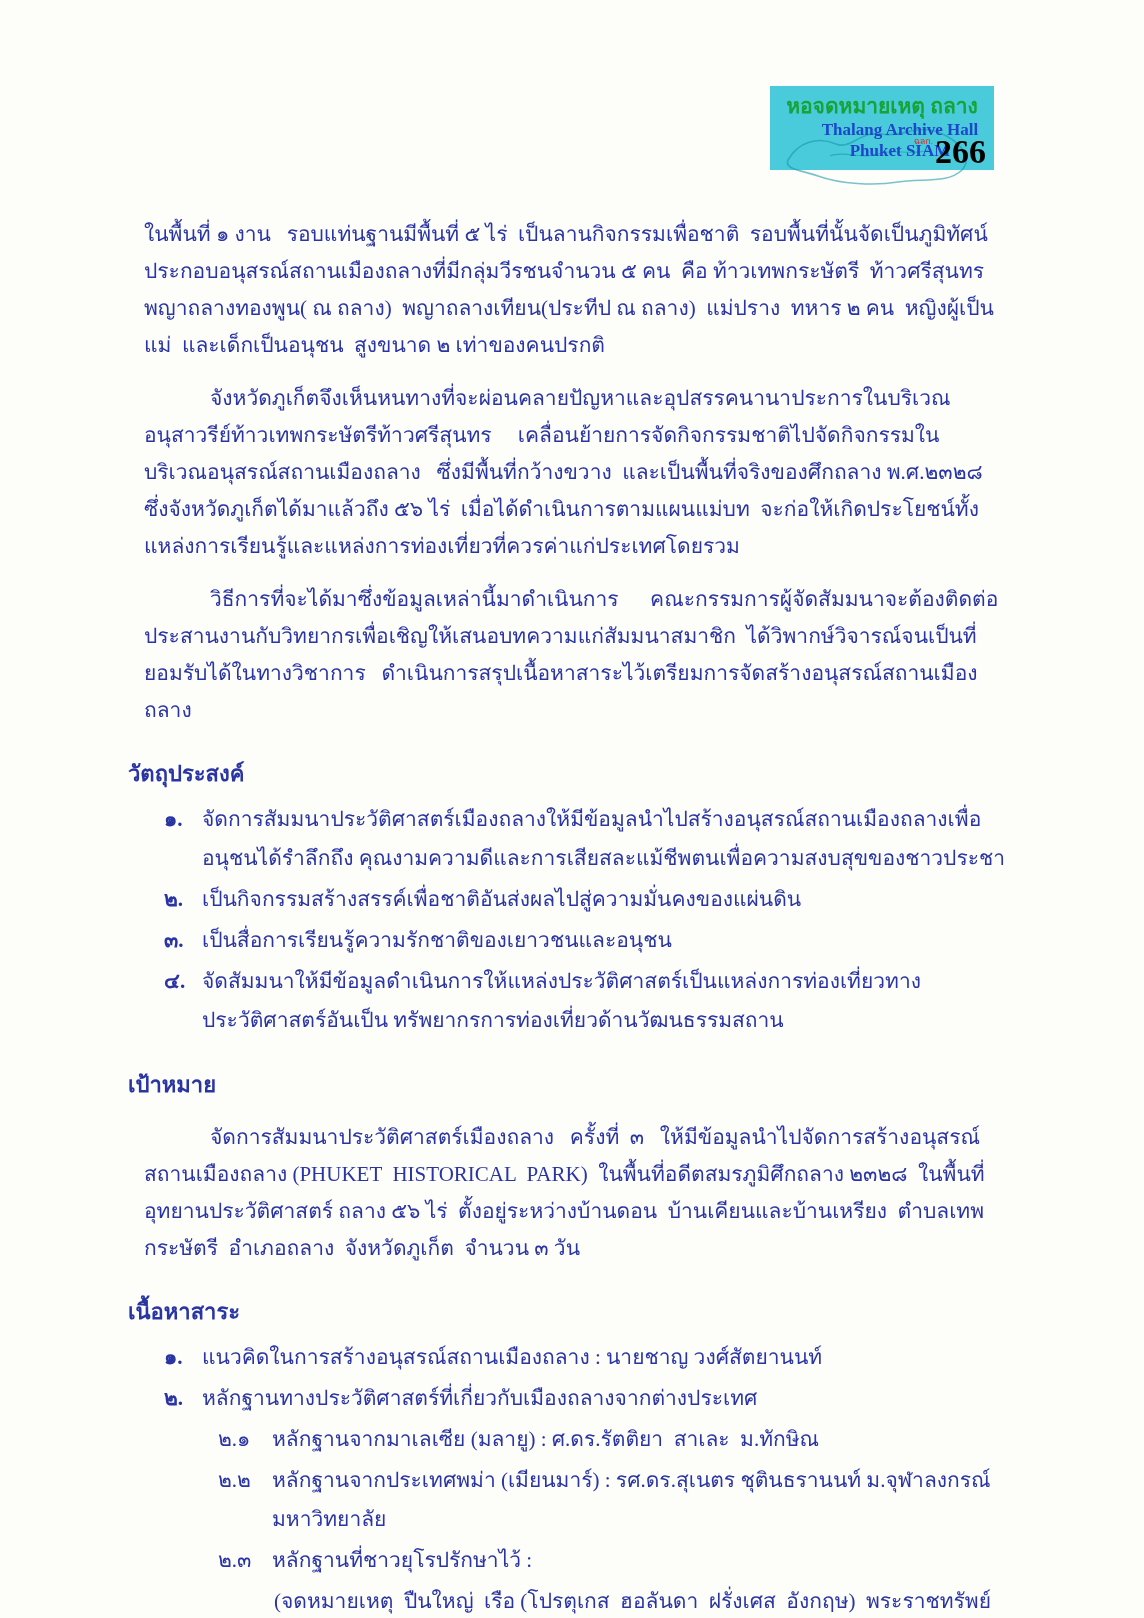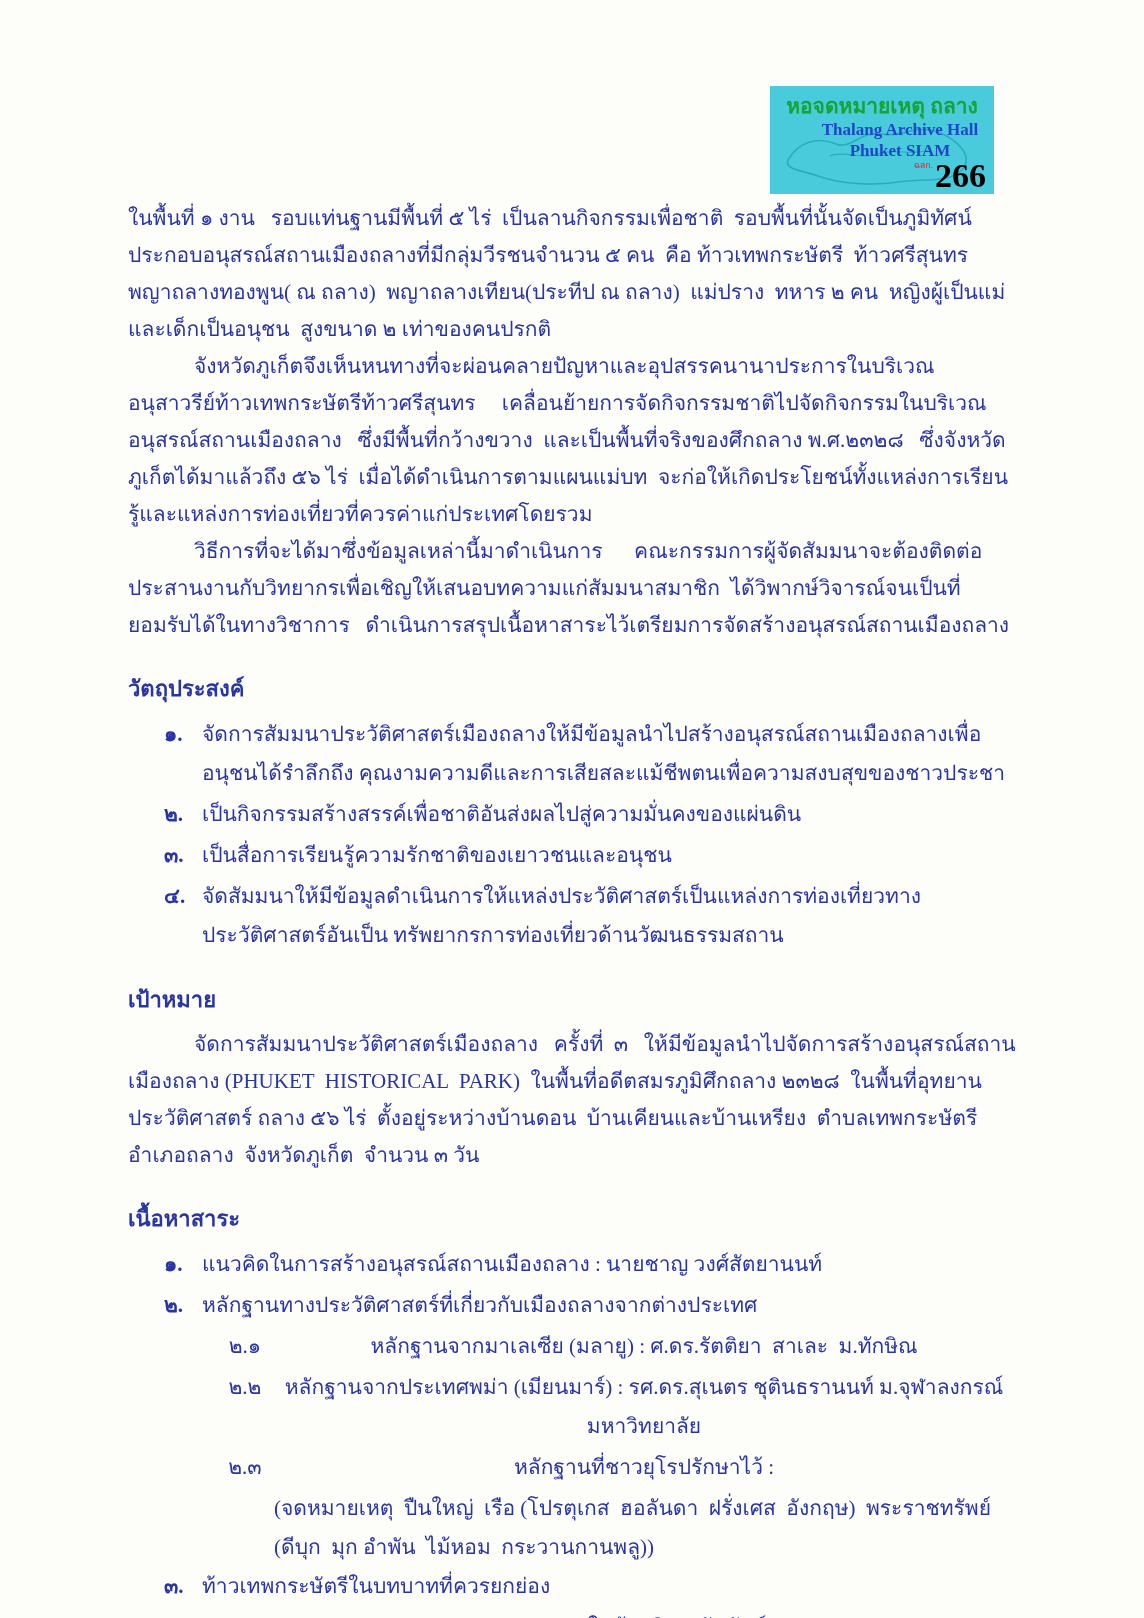--- a/index.html
+++ b/index.html
@@ -13,21 +13,21 @@
     font-family: "Liberation Serif", "DejaVu Serif", serif;
     color: #2a35a4;
   }
 
   
   .stamp {
     position: absolute;
     left: 770px;
     top: 86px;
     width: 224px;
-    height: 108px;
+    height: 84px;
     background: #49cbdb;
     box-sizing: border-box;
     padding-top: 7px;
     text-align: center;
   }
   .stamp-map {
     position: absolute;
     left: 0; top: 0;
     width: 224px; height: 108px;
     opacity: 0.55;
@@ -71,21 +71,21 @@
   
   .content {
     position: absolute;
     left: 128px;
     top: 200px;
     width: 888px;
     font-size: 21px;
     line-height: 37px;
   }
   .para {
-    margin: 0;
+    margin: 16px;
     white-space: pre-wrap;
     overflow-wrap: anywhere;
     font-family: Liberation Serif, serif;
   }
   .para.indent { text-indent: 66px; }
   .heading {
     font-size: 22px;
     font-weight: bold;
     margin: 26px 0 8px 0;
   }
@@ -95,21 +95,21 @@
     flex: 0 0 38px;
     font-weight: bold;
   }
   .txt {
     flex: 1;
     white-space: pre-wrap;
     overflow-wrap: anywhere;
     font-family: Liberation Serif, serif;
   }
   .sublist { margin-left: 54px; }
-  .sub-item { display: flex; margin-bottom: 2px; text-align: center; }
+  .sub-item { display: flex; margin-bottom: 2px; }
   .sub-num { flex: 0 0 54px; }
   .note {
     margin-left: 56px;
     white-space: pre-wrap;
     overflow-wrap: anywhere;
   }
 </style>
 </head>
 <body>
 

